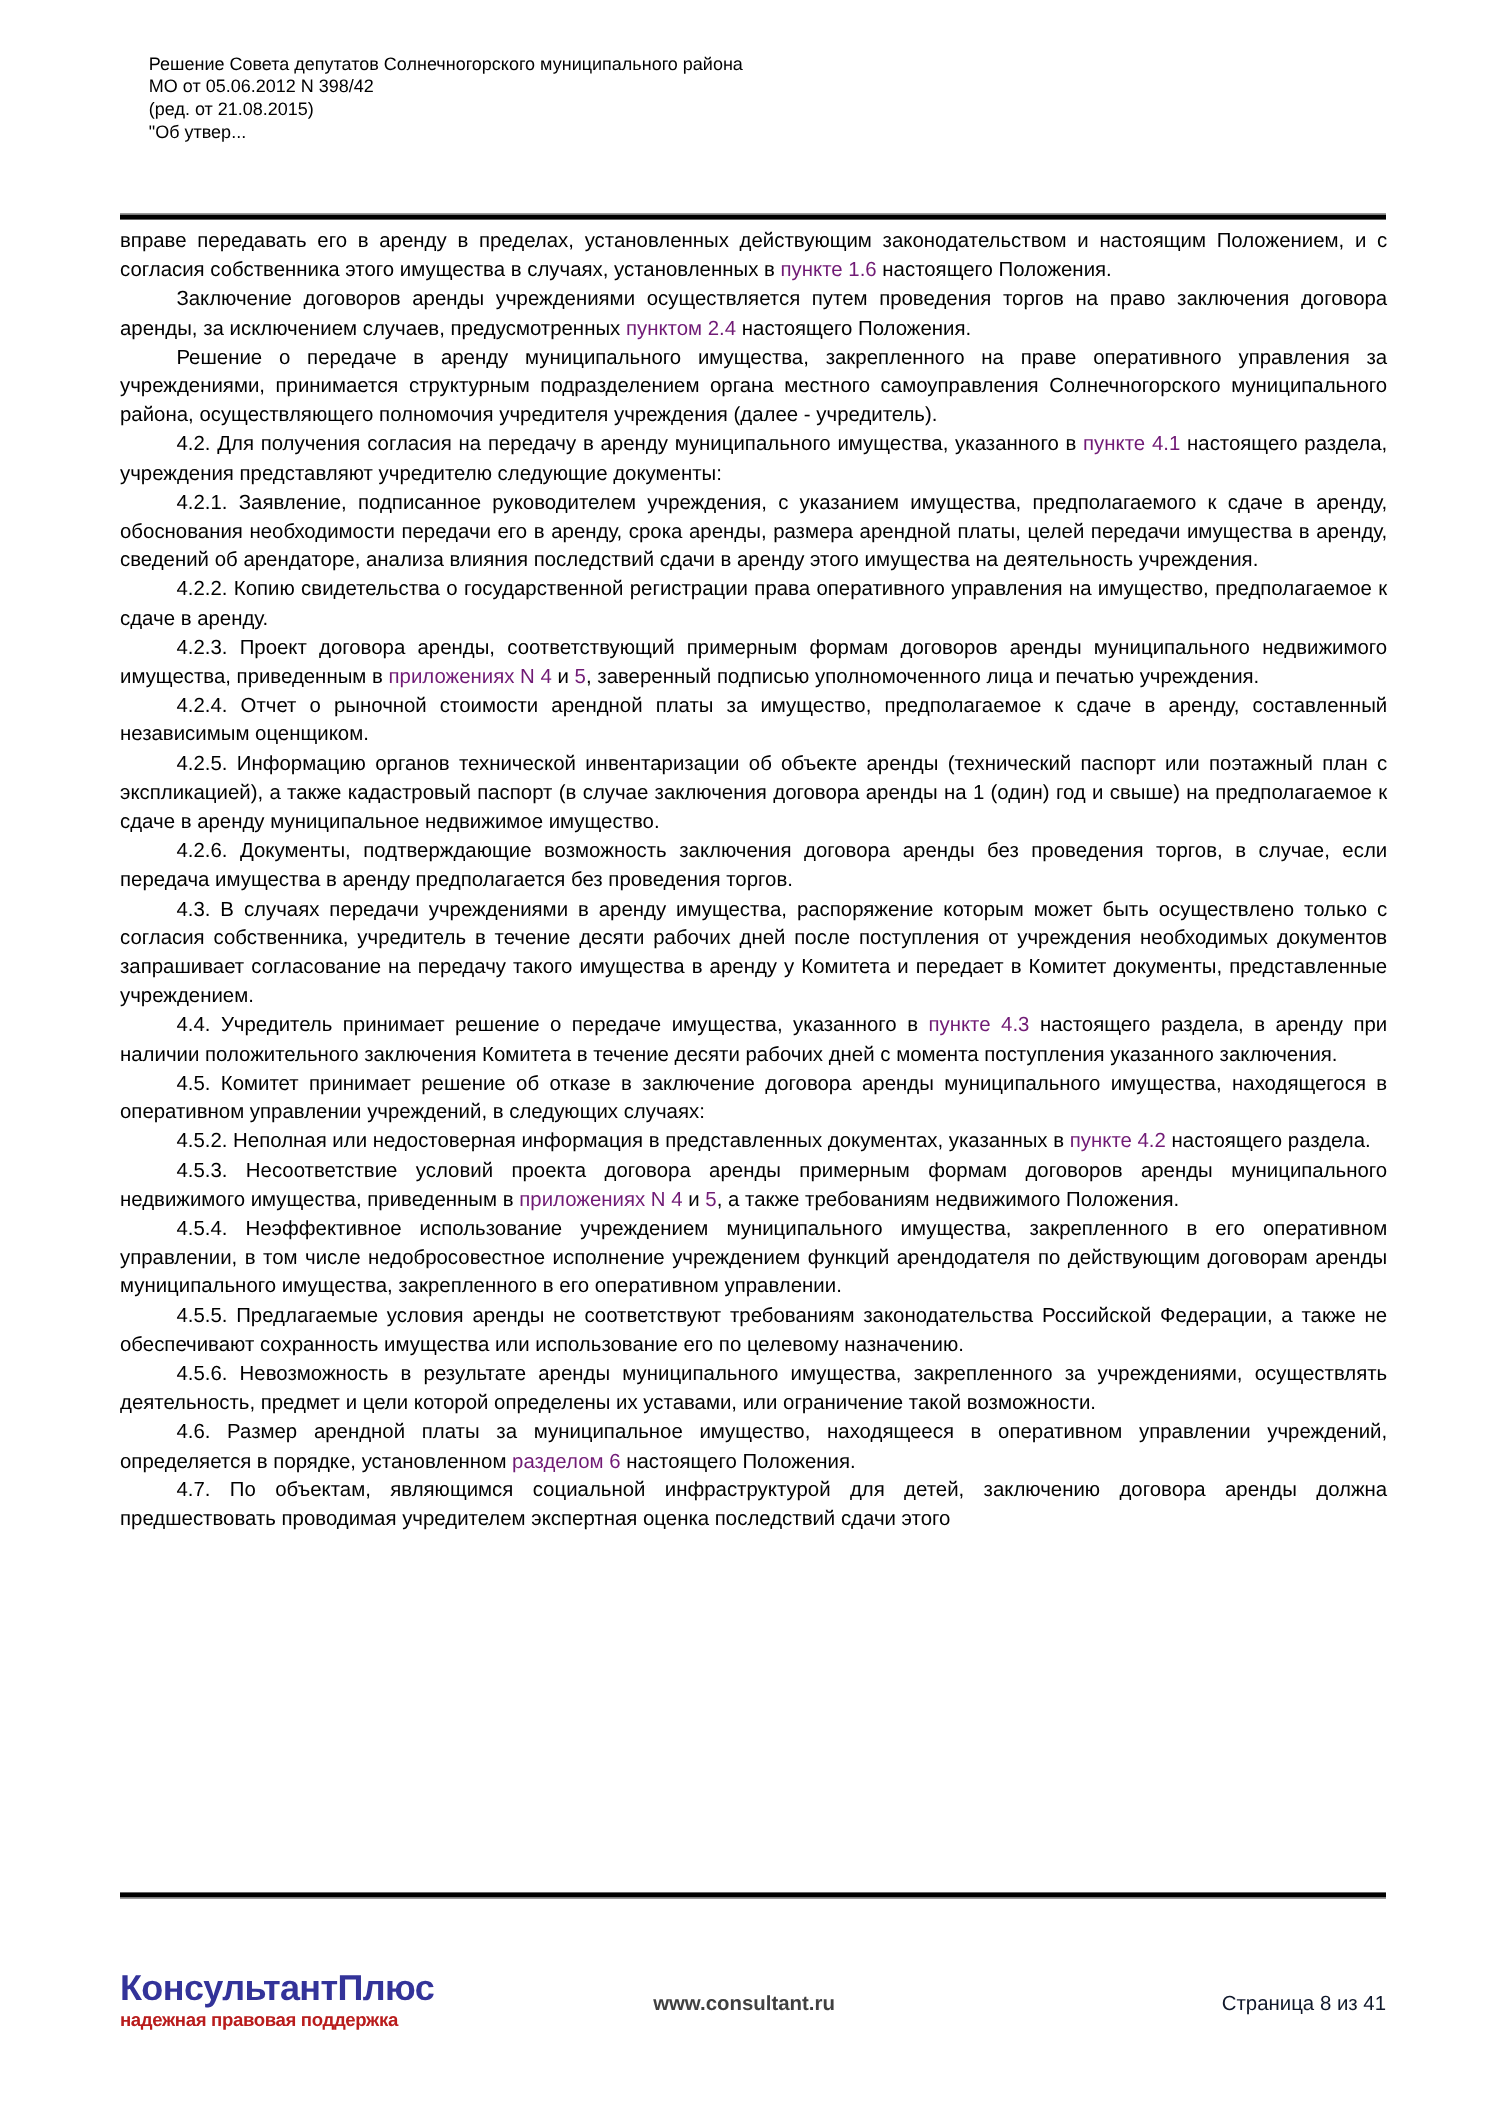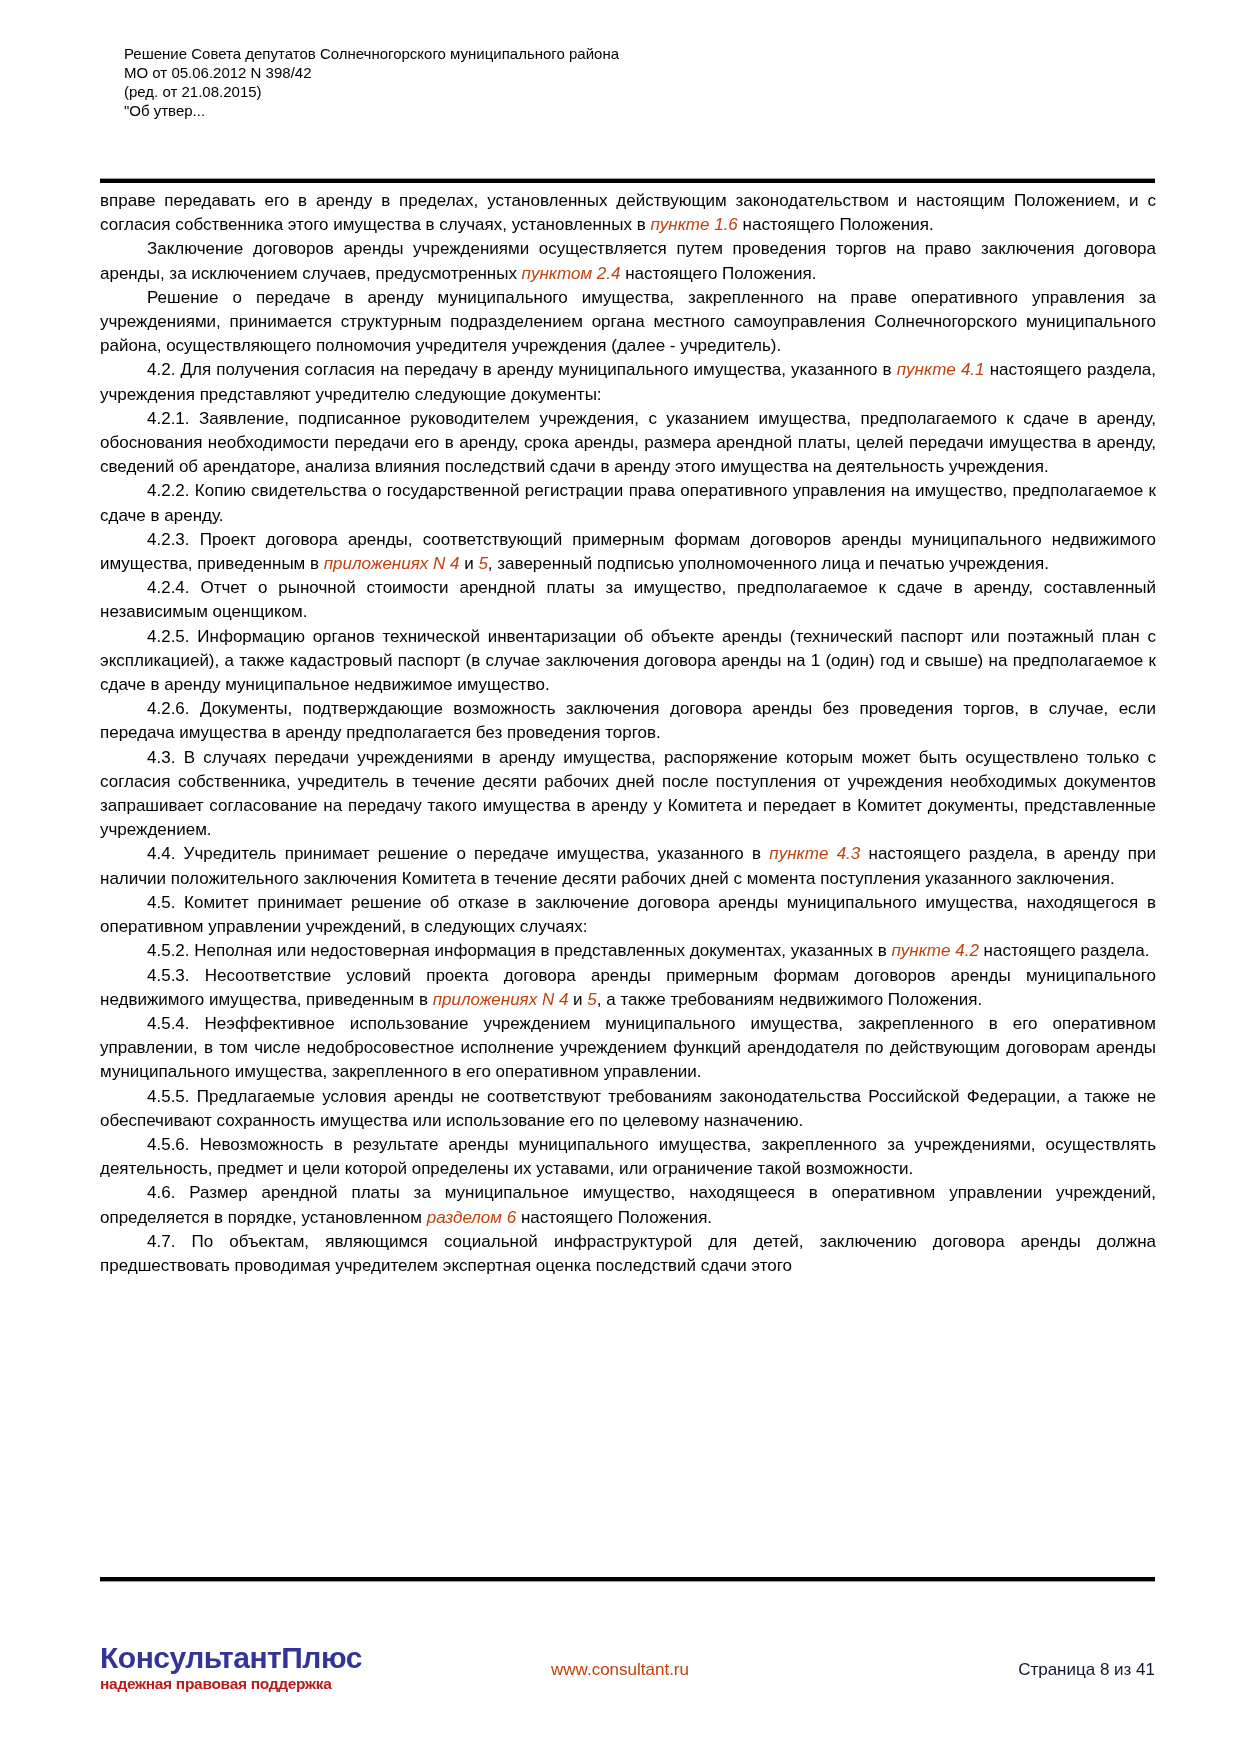--- a/index.html
+++ b/index.html
@@ -28,28 +28,28 @@
   .rule-top{top:178px;border-top:1px solid #9a9a9a;}
   .rule-bottom{top:1577px;border-bottom:1px solid #9a9a9a;}
   
   .body-text{
     position:absolute;top:189px;left:100px;right:84px;
     font-size:17px;line-height:24.2px;
     text-align:justify;text-justify:inter-word;
   }
   .body-text p{margin:0;text-indent:47px;}
   .body-text p.no-indent{text-indent:0;}
-  .doclink{color:#c2410c;cursor:pointer;font-style:italic;}
+  .doclink{color:#701a75;cursor:pointer;}
   
   .footer-logo{position:absolute;left:100px;top:1642px;}
   .logo-text{font-size:30px;line-height:32px;font-weight:bold;color:#333399;letter-spacing:-0.5px;}
   .logo-tagline{font-size:15.5px;font-weight:bold;color:#b91c1c;margin-top:1px;letter-spacing:-0.3px;}
   .footer-site{
     position:absolute;left:0;right:0;top:1660px;text-align:center;
-    font-size:17px;font-weight:normal;color:#c2410c;
+    font-size:17px;font-weight:bold;color:#404040;
   }
   .footer-page{
     position:absolute;right:85px;top:1660px;
     font-size:17px;color:#0f172a;
   }
 </style>
 </head>
 <body>
 
 <div class="page">

